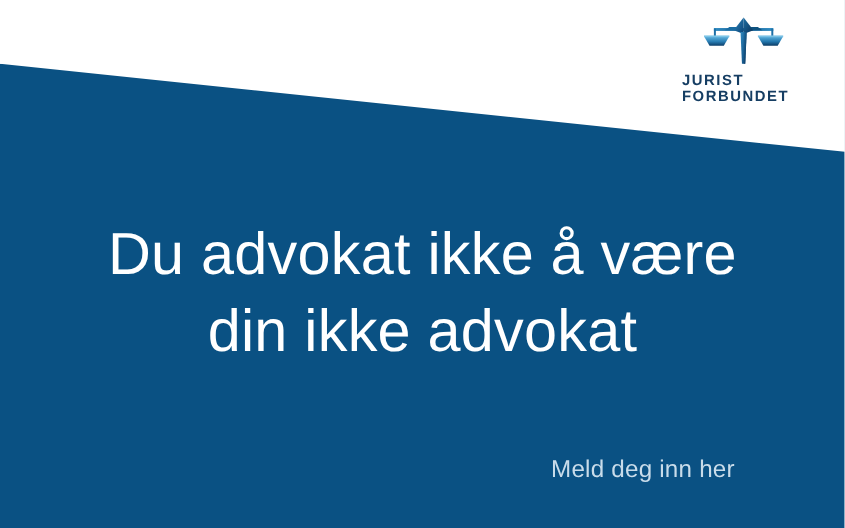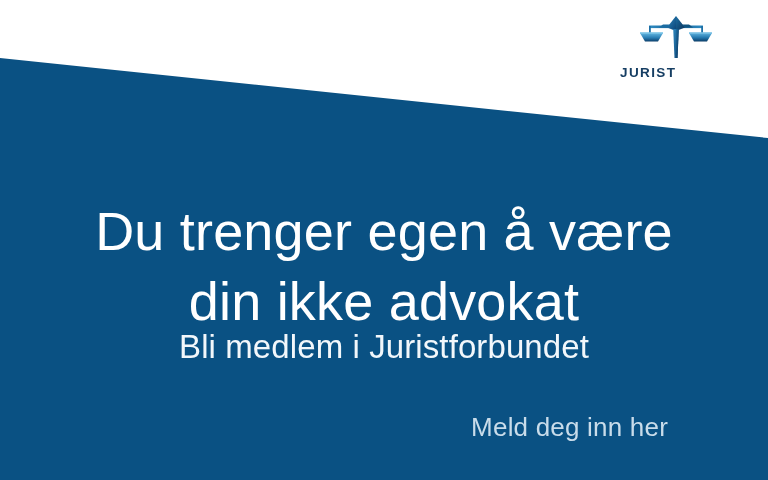--- a/index.html
+++ b/index.html
@@ -102,21 +102,21 @@
     letter-spacing: 0.1px;
   }
 
   .cta {
     position: absolute;
     right: 100px;
     top: 411px;
     color: #c9dcea;
     font-family: "Liberation Sans", sans-serif;
     font-weight: 400;
-    font-size: 26px;
+    font-size: 22px;
     line-height: 32px;
     letter-spacing: 0.2px;
     cursor: pointer;
     text-decoration: none;
   }
 </style>
 </head>
 <body>
 
 <div id="banner">
@@ -169,28 +169,28 @@
 
       <polygon points="3,19 26,19 21,27.5 8,27.5" fill="url(#gPanL)"></polygon>
       <rect x="3" y="18.2" width="23" height="1.6" fill="#7cc4e6"></rect>
 
       <polygon points="52,19 75,19 70,27.5 57,27.5" fill="url(#gPanR)"></polygon>
       <rect x="52" y="18.2" width="23" height="1.6" fill="#79c0e4"></rect>
     </svg>
 
     <div class="logo-text">
       <span class="logo-text-line">JURIST</span>
+      <span class="logo-text-line">FORBUNDET</span>
     </div>
   </div>
 
   <div class="content">
 
     <h1 class="headline">
-      <span class="headline-line">Du trenger egen å være</span>
+      <span class="headline-line">Du advokat ikke å være</span>
       <span class="headline-line">din ikke advokat</span>
     </h1>
 
-    <div class="subheadline">Bli medlem i Juristforbundet</div>
 
     <a class="cta">Meld deg inn her</a>
 
   </div>
 </div>
 
 </body></html>

